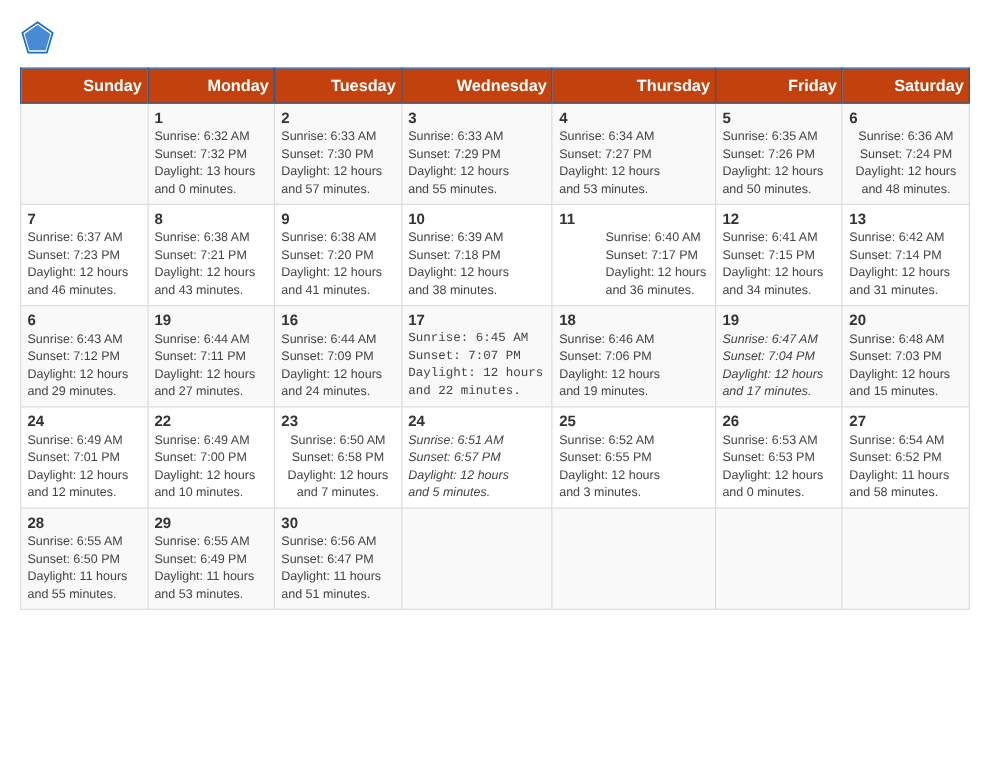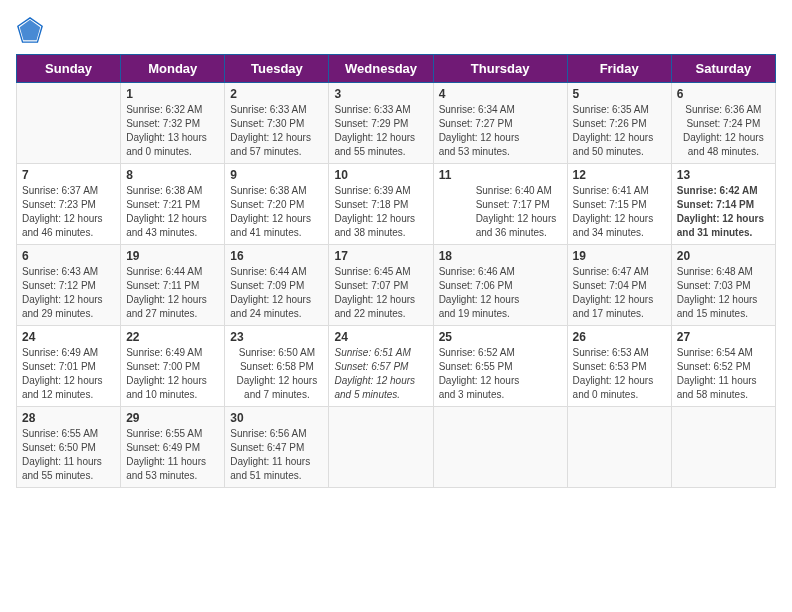--- a/index.html
+++ b/index.html
@@ -47,25 +47,25 @@
     .location-title {
       font-size: 16px;
       color: #555;
     }
     table {
       width: 100%;
       border-collapse: collapse;
       border: 1px solid #ccc;
     }
     thead tr th {
-      background-color: #701a75;
+      background-color: #c2410c;
       color: #fff;
       font-size: 13px;
       padding: 6px 4px;
-      text-align: center;
+      text-align: right;
       border: 1px solid #1a5da0;
     }
     tbody tr {
       vertical-align: top;
     }
     tbody tr td {
       border: 1px solid #ddd;
       padding: 4px 5px;
       font-size: 10.5px;
       color: #333;
@@ -205,21 +205,21 @@
         </td>
         <td>
           <span class="day-number">12</span>
           <div class="cell-content" style="white-space: pre-line;">Sunrise: 6:41 AM
 Sunset: 7:15 PM
 Daylight: 12 hours
 and 34 minutes.</div>
         </td>
         <td>
           <span class="day-number">13</span>
-          <div class="cell-content" style="white-space: pre-line; font-weight: bold;">Sunrise: 6:42 AM
+          <div class="cell-content" style="white-space: pre-line;">Sunrise: 6:42 AM
 Sunset: 7:14 PM
 Daylight: 12 hours
 and 31 minutes.</div>
         </td>
       </tr>
       <tr>
         <td>
           <span class="day-number">6</span>
           <div class="cell-content" style="white-space: pre-line;">Sunrise: 6:43 AM
 Sunset: 7:12 PM
@@ -235,35 +235,35 @@
         </td>
         <td>
           <span class="day-number">16</span>
           <div class="cell-content" style="white-space: pre-line;">Sunrise: 6:44 AM
 Sunset: 7:09 PM
 Daylight: 12 hours
 and 24 minutes.</div>
         </td>
         <td>
           <span class="day-number">17</span>
-          <div class="cell-content" style="white-space: pre-line;">Sunrise: 6:45 AM
+          <div class="cell-content" style="white-space: pre-line; font-family: Liberation Mono, monospace;">Sunrise: 6:45 AM
 Sunset: 7:07 PM
 Daylight: 12 hours
 and 22 minutes.</div>
         </td>
         <td>
           <span class="day-number">18</span>
           <div class="cell-content" style="white-space: pre-line;">Sunrise: 6:46 AM
 Sunset: 7:06 PM
 Daylight: 12 hours
 and 19 minutes.</div>
         </td>
         <td>
           <span class="day-number">19</span>
-          <div class="cell-content" style="white-space: pre-line;">Sunrise: 6:47 AM
+          <div class="cell-content" style="white-space: pre-line; font-style: italic;">Sunrise: 6:47 AM
 Sunset: 7:04 PM
 Daylight: 12 hours
 and 17 minutes.</div>
         </td>
         <td>
           <span class="day-number">20</span>
           <div class="cell-content" style="white-space: pre-line;">Sunrise: 6:48 AM
 Sunset: 7:03 PM
 Daylight: 12 hours
 and 15 minutes.</div>

